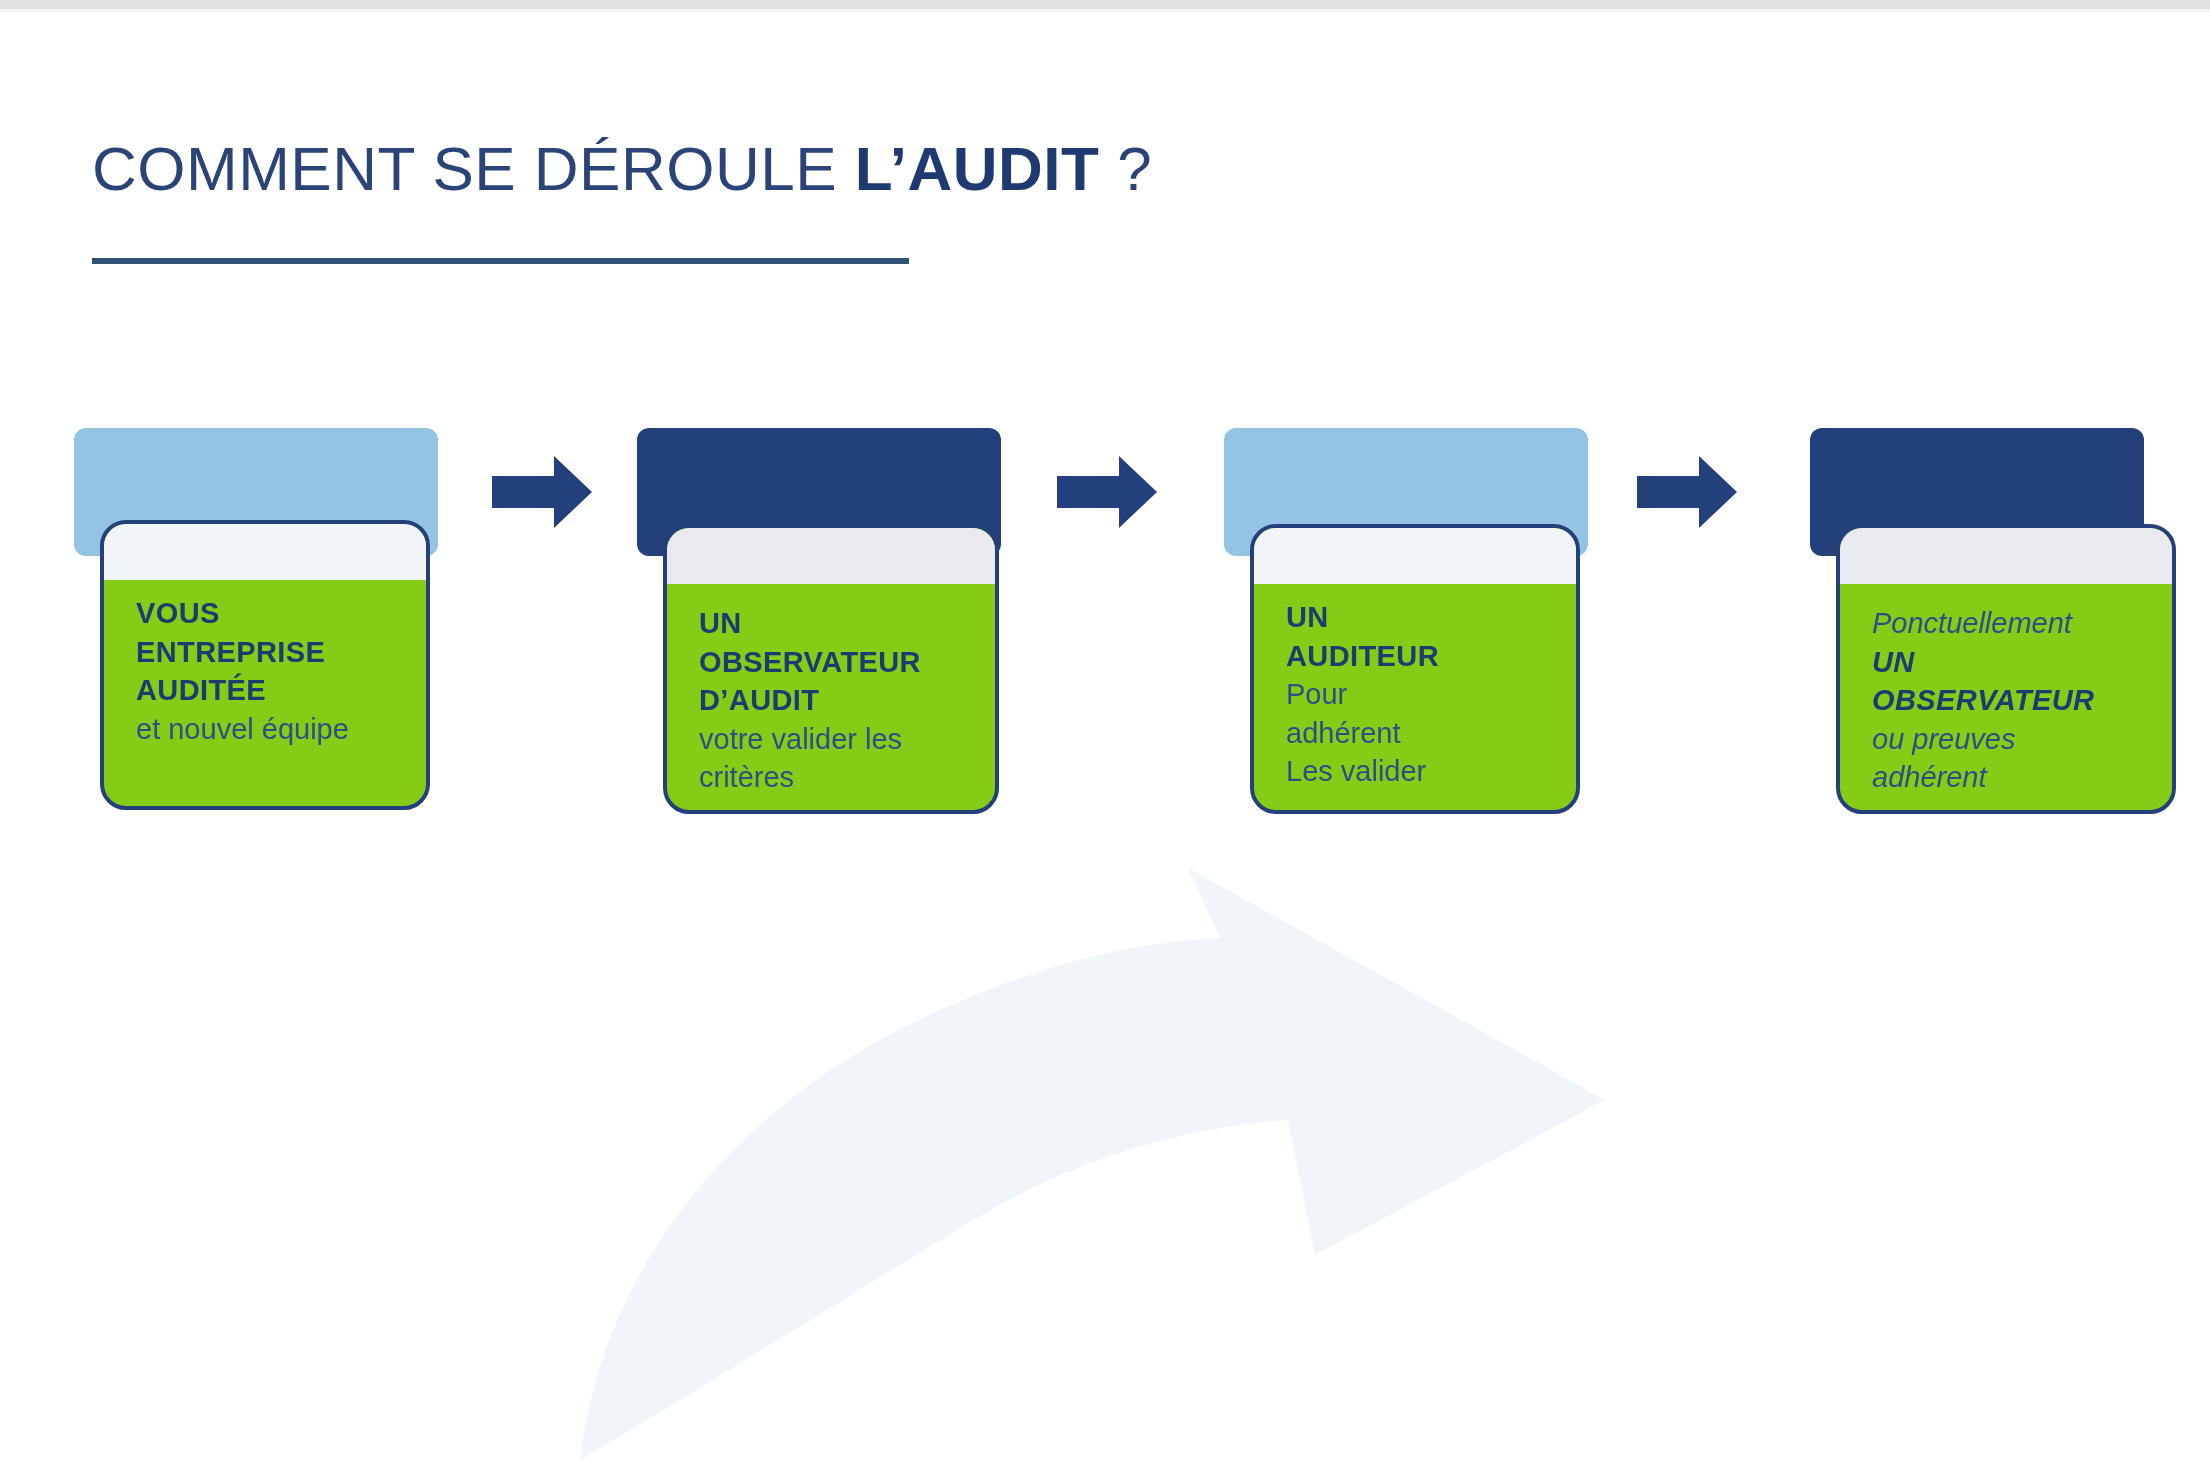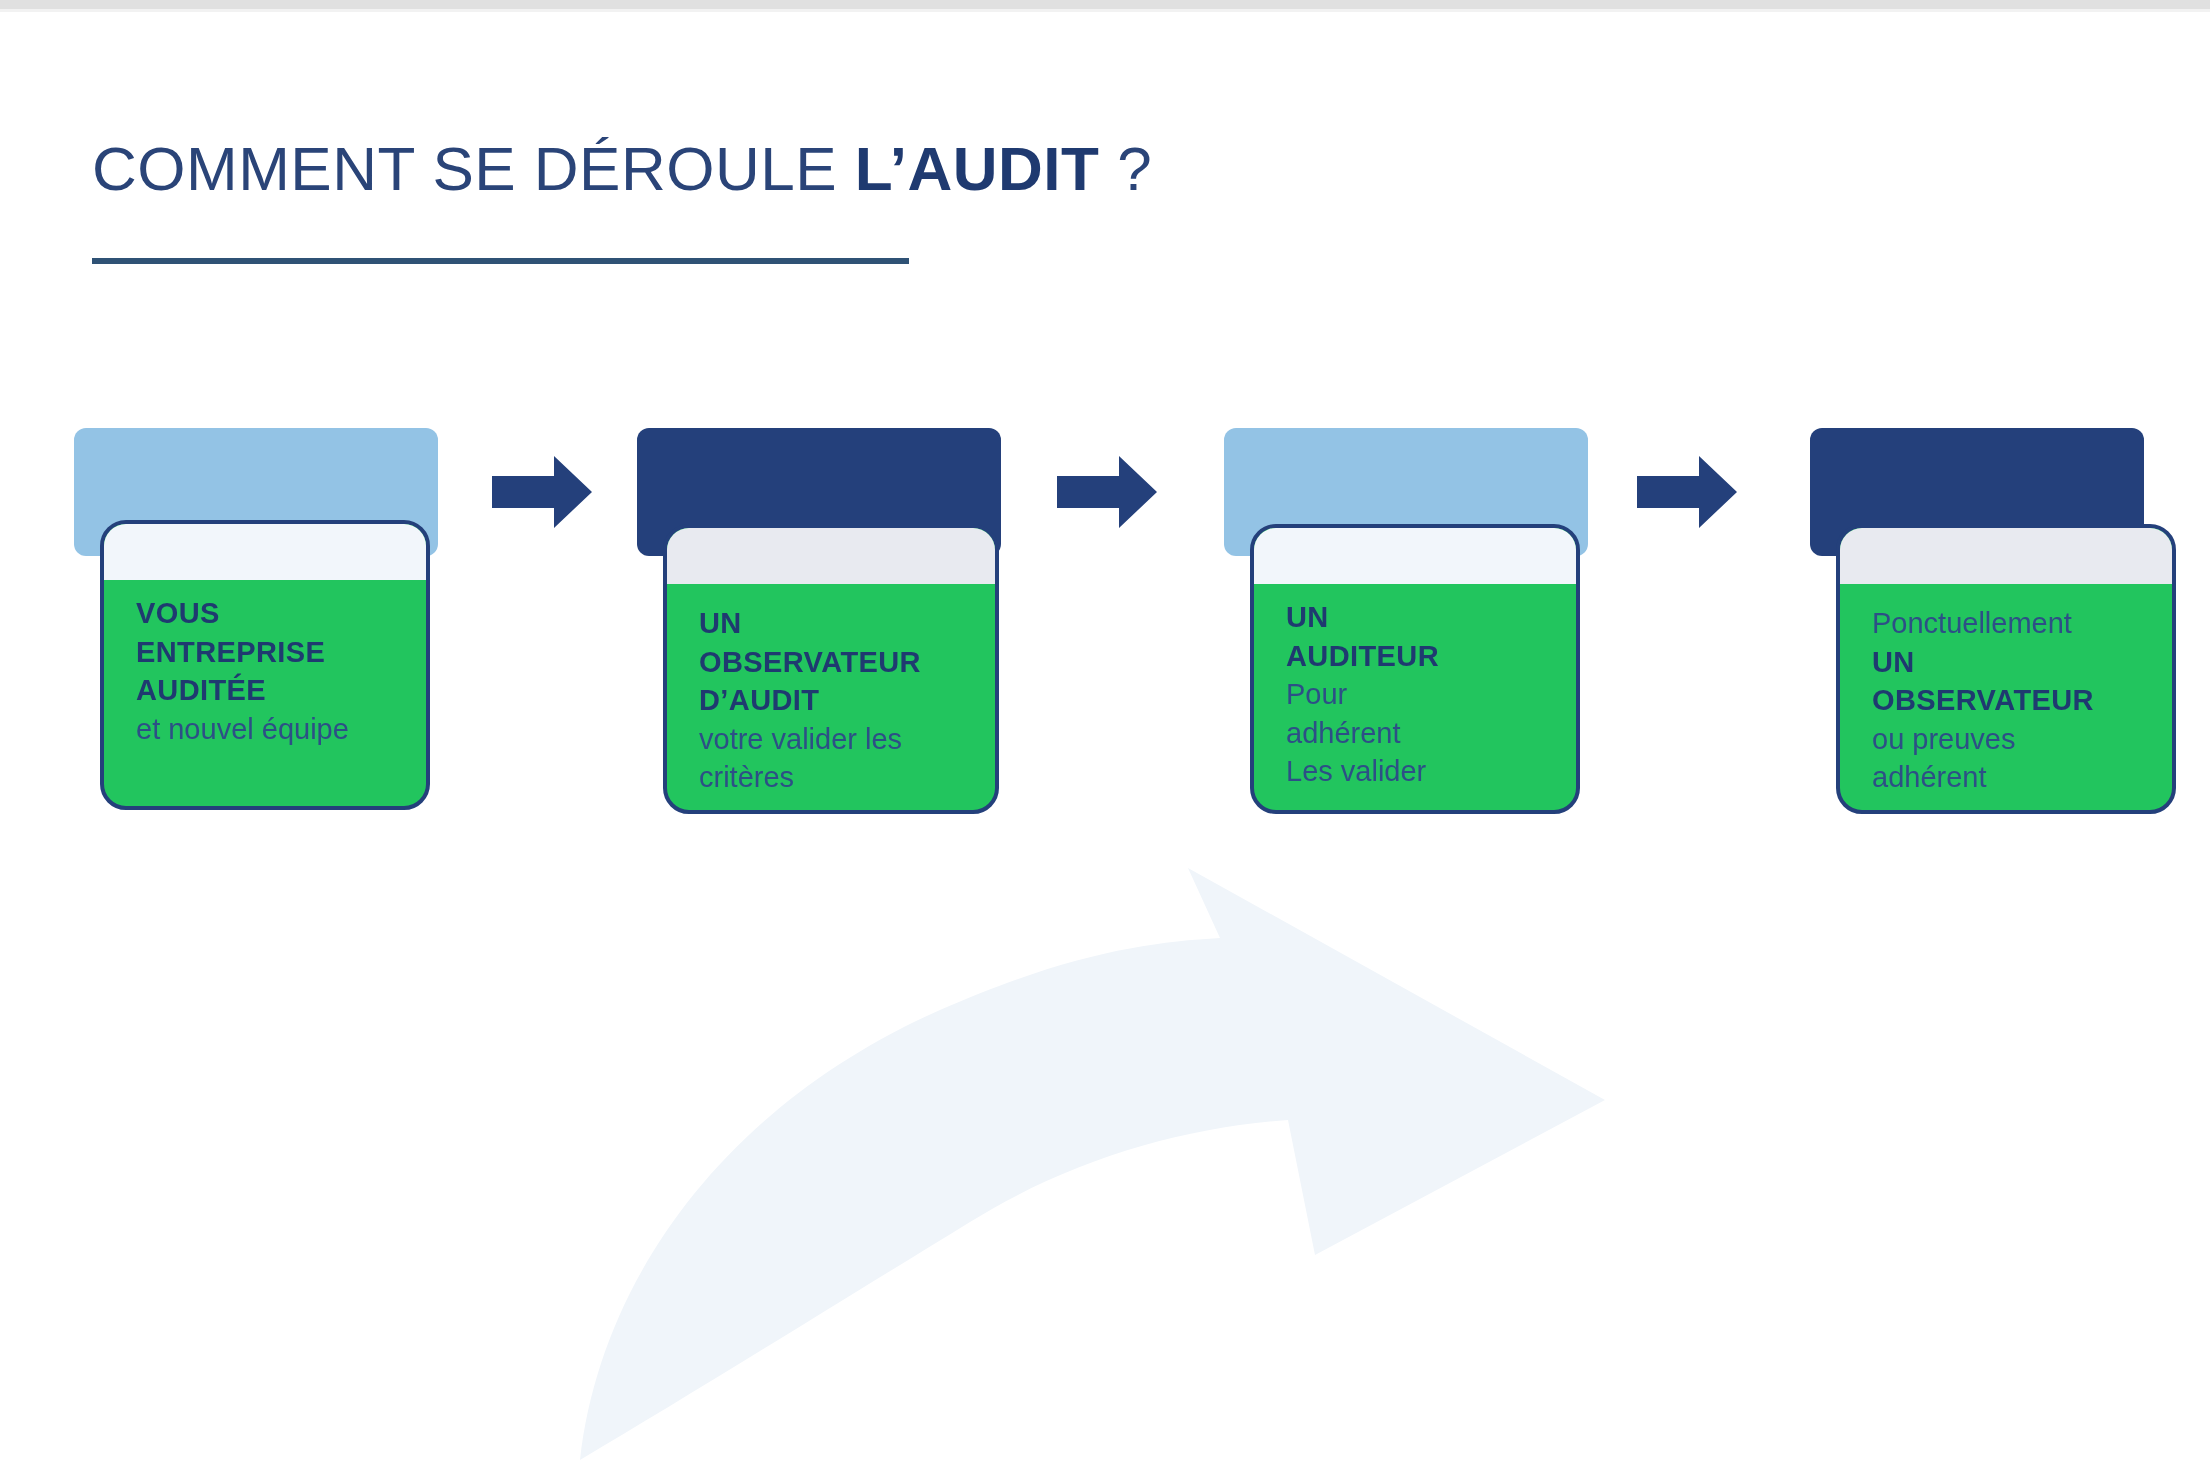--- a/index.html
+++ b/index.html
@@ -105,21 +105,21 @@
   
   .step-card {
     position: absolute;
     left: 26px;
     top: 96px;
     width: 330px;
     height: 290px;
     box-sizing: border-box;
     border: 4px solid #24407b;
     border-radius: 26px;
-    background: #22c55e;
+    background: #84cc16;
     overflow: hidden;
   }
   
   .card-tint {
     position: absolute;
     left: 0;
     top: 0;
     width: 100%;
     height: 56px;
   }
@@ -139,21 +139,21 @@
     font-weight: 700;
     color: #1f3a70;
     letter-spacing: 0.4px;
   }
 
   
   .step-1 .step-card { top: 92px; }
   .step-1 .card-body { padding-top: 70px; }
   .step-2 .card-body { padding-top: 76px; }
   .step-3 .card-body { padding-top: 70px; }
-  .step-4 .card-body { padding-top: 76px; }
+  .step-4 .card-body { padding-top: 76px; font-style: italic; }
 
   
   .step-2 .step-card { width: 336px; }
   .step-4 .step-card { width: 340px; }
 
   
   .connector {
     position: absolute;
     top: 456px;
     width: 100px;

